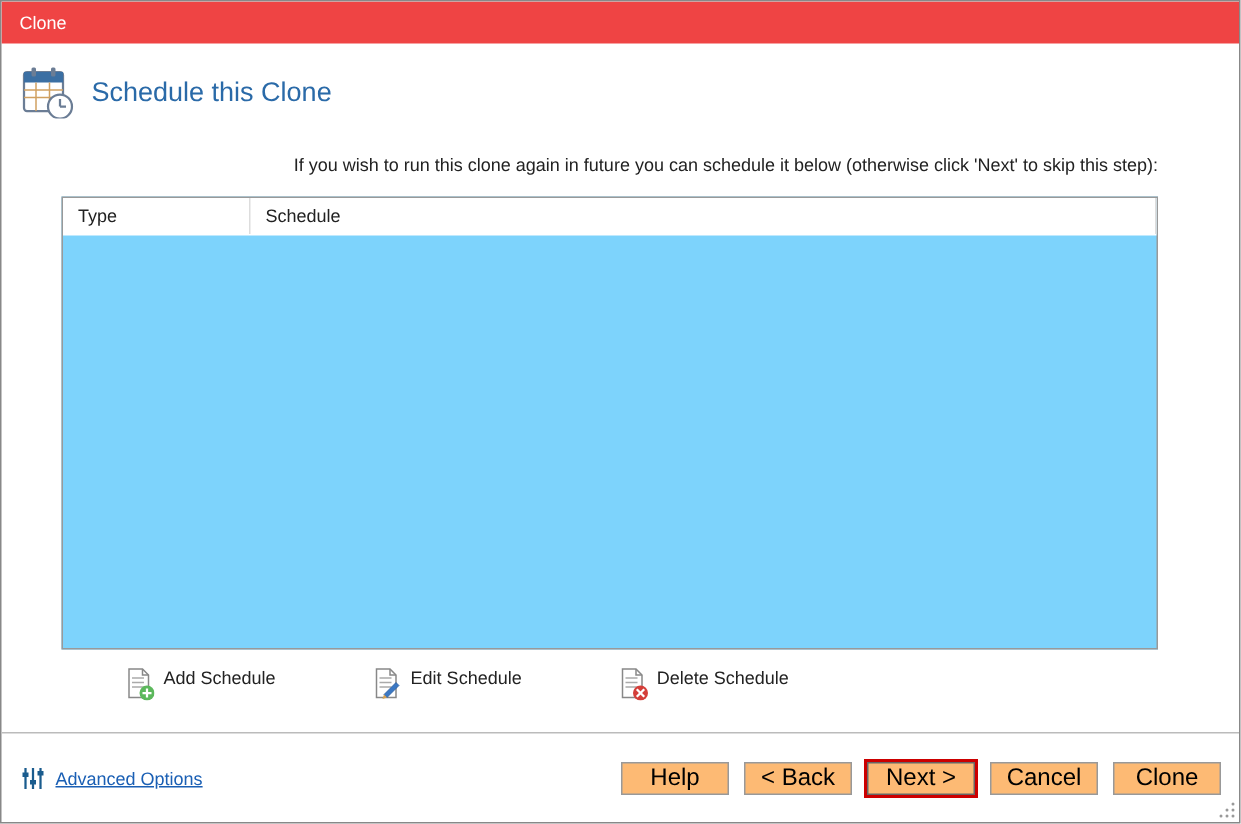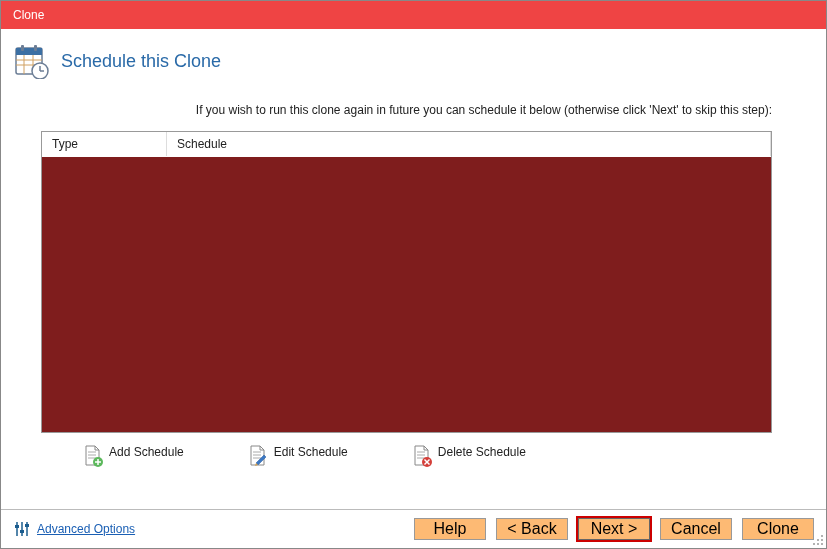--- a/index.html
+++ b/index.html
@@ -43,21 +43,21 @@
     }
     .instruction-text {
       font-size: 12px;
       color: #222;
       margin-bottom: 14px;
       text-align: right;
     }
     .table-container {
       border: 1px solid #999;
       height: 302px;
-      background: #7f1d1d;
+      background: #7dd3fc;
     }
     .table-header {
       display: flex;
       border-bottom: 1px solid transparent;
       background: #fff;
     }
     .table-header .col {
       padding: 5px 10px;
       font-size: 12px;
       color: #222;
@@ -87,21 +87,21 @@
       border: none;
       cursor: pointer;
       padding: 2px;
     }
     .bottom-bar {
       position: absolute;
       bottom: 0;
       left: 0;
       right: 0;
       border-top: 1px solid #bbb;
-      height: 39px;
+      height: 60px;
       display: flex;
       align-items: center;
       padding: 0 12px;
     }
     .adv-options {
       display: flex;
       align-items: center;
       gap: 6px;
       color: #1a5fb4;
       font-size: 12px;

